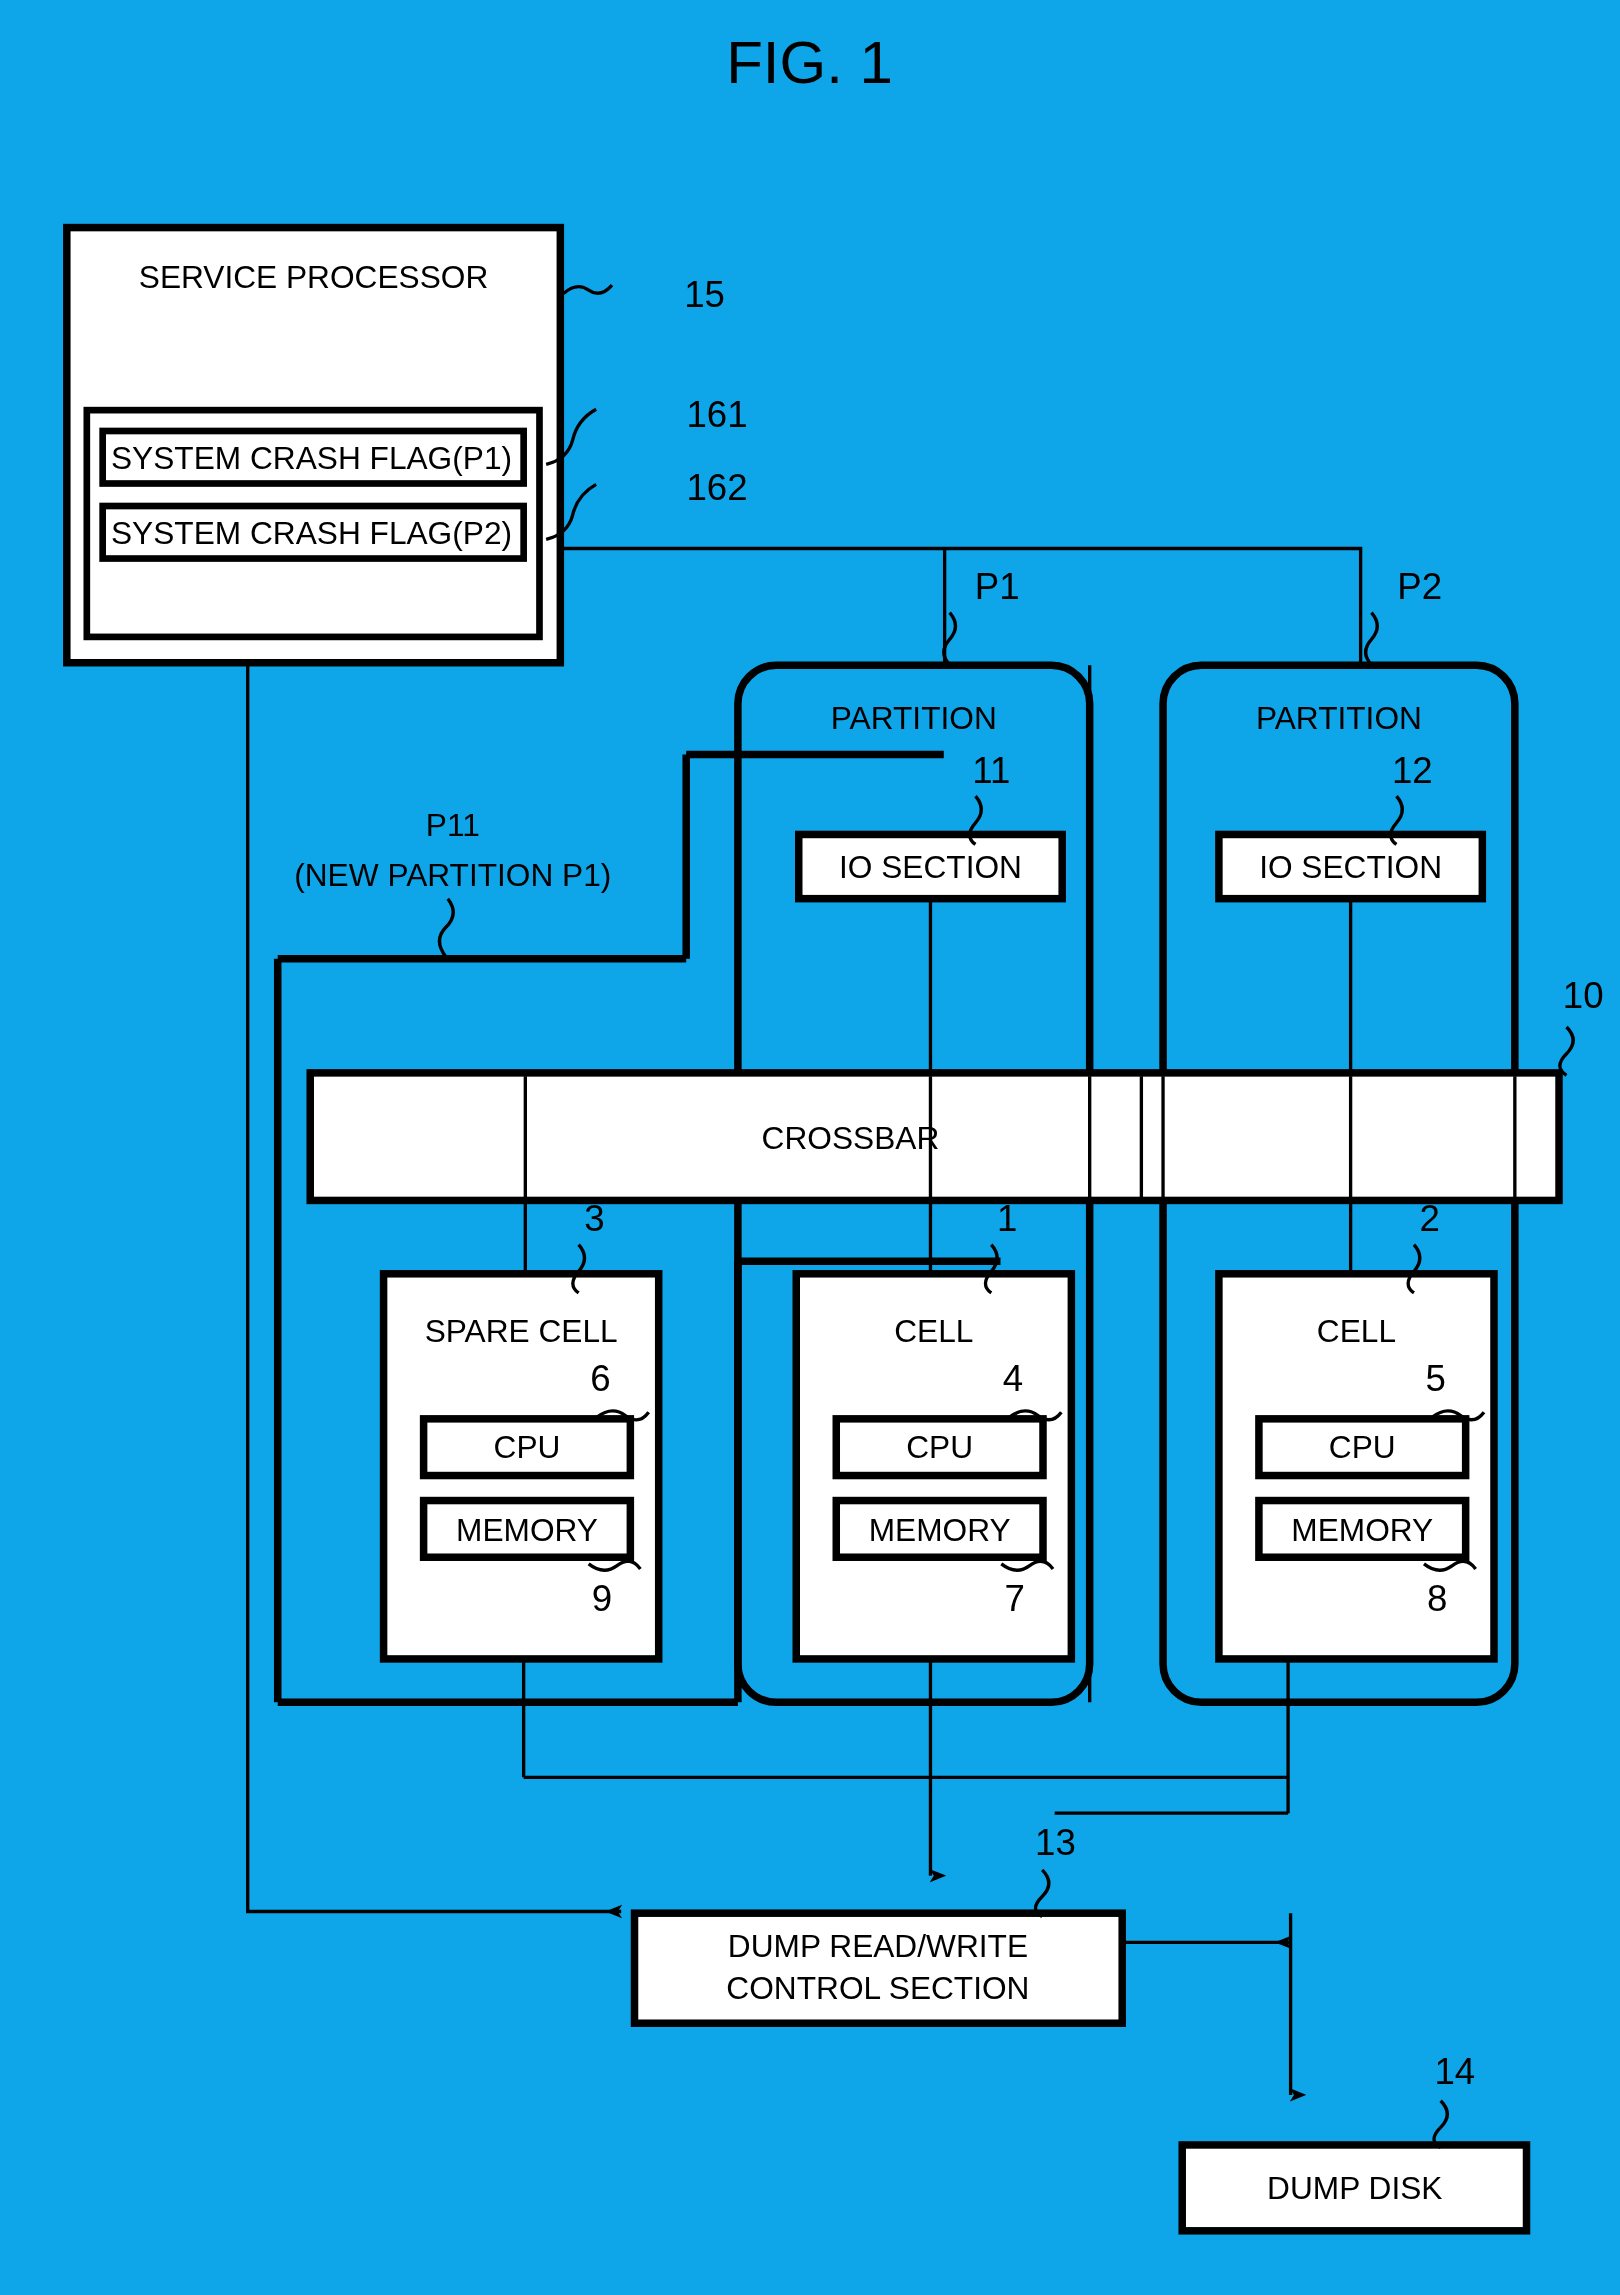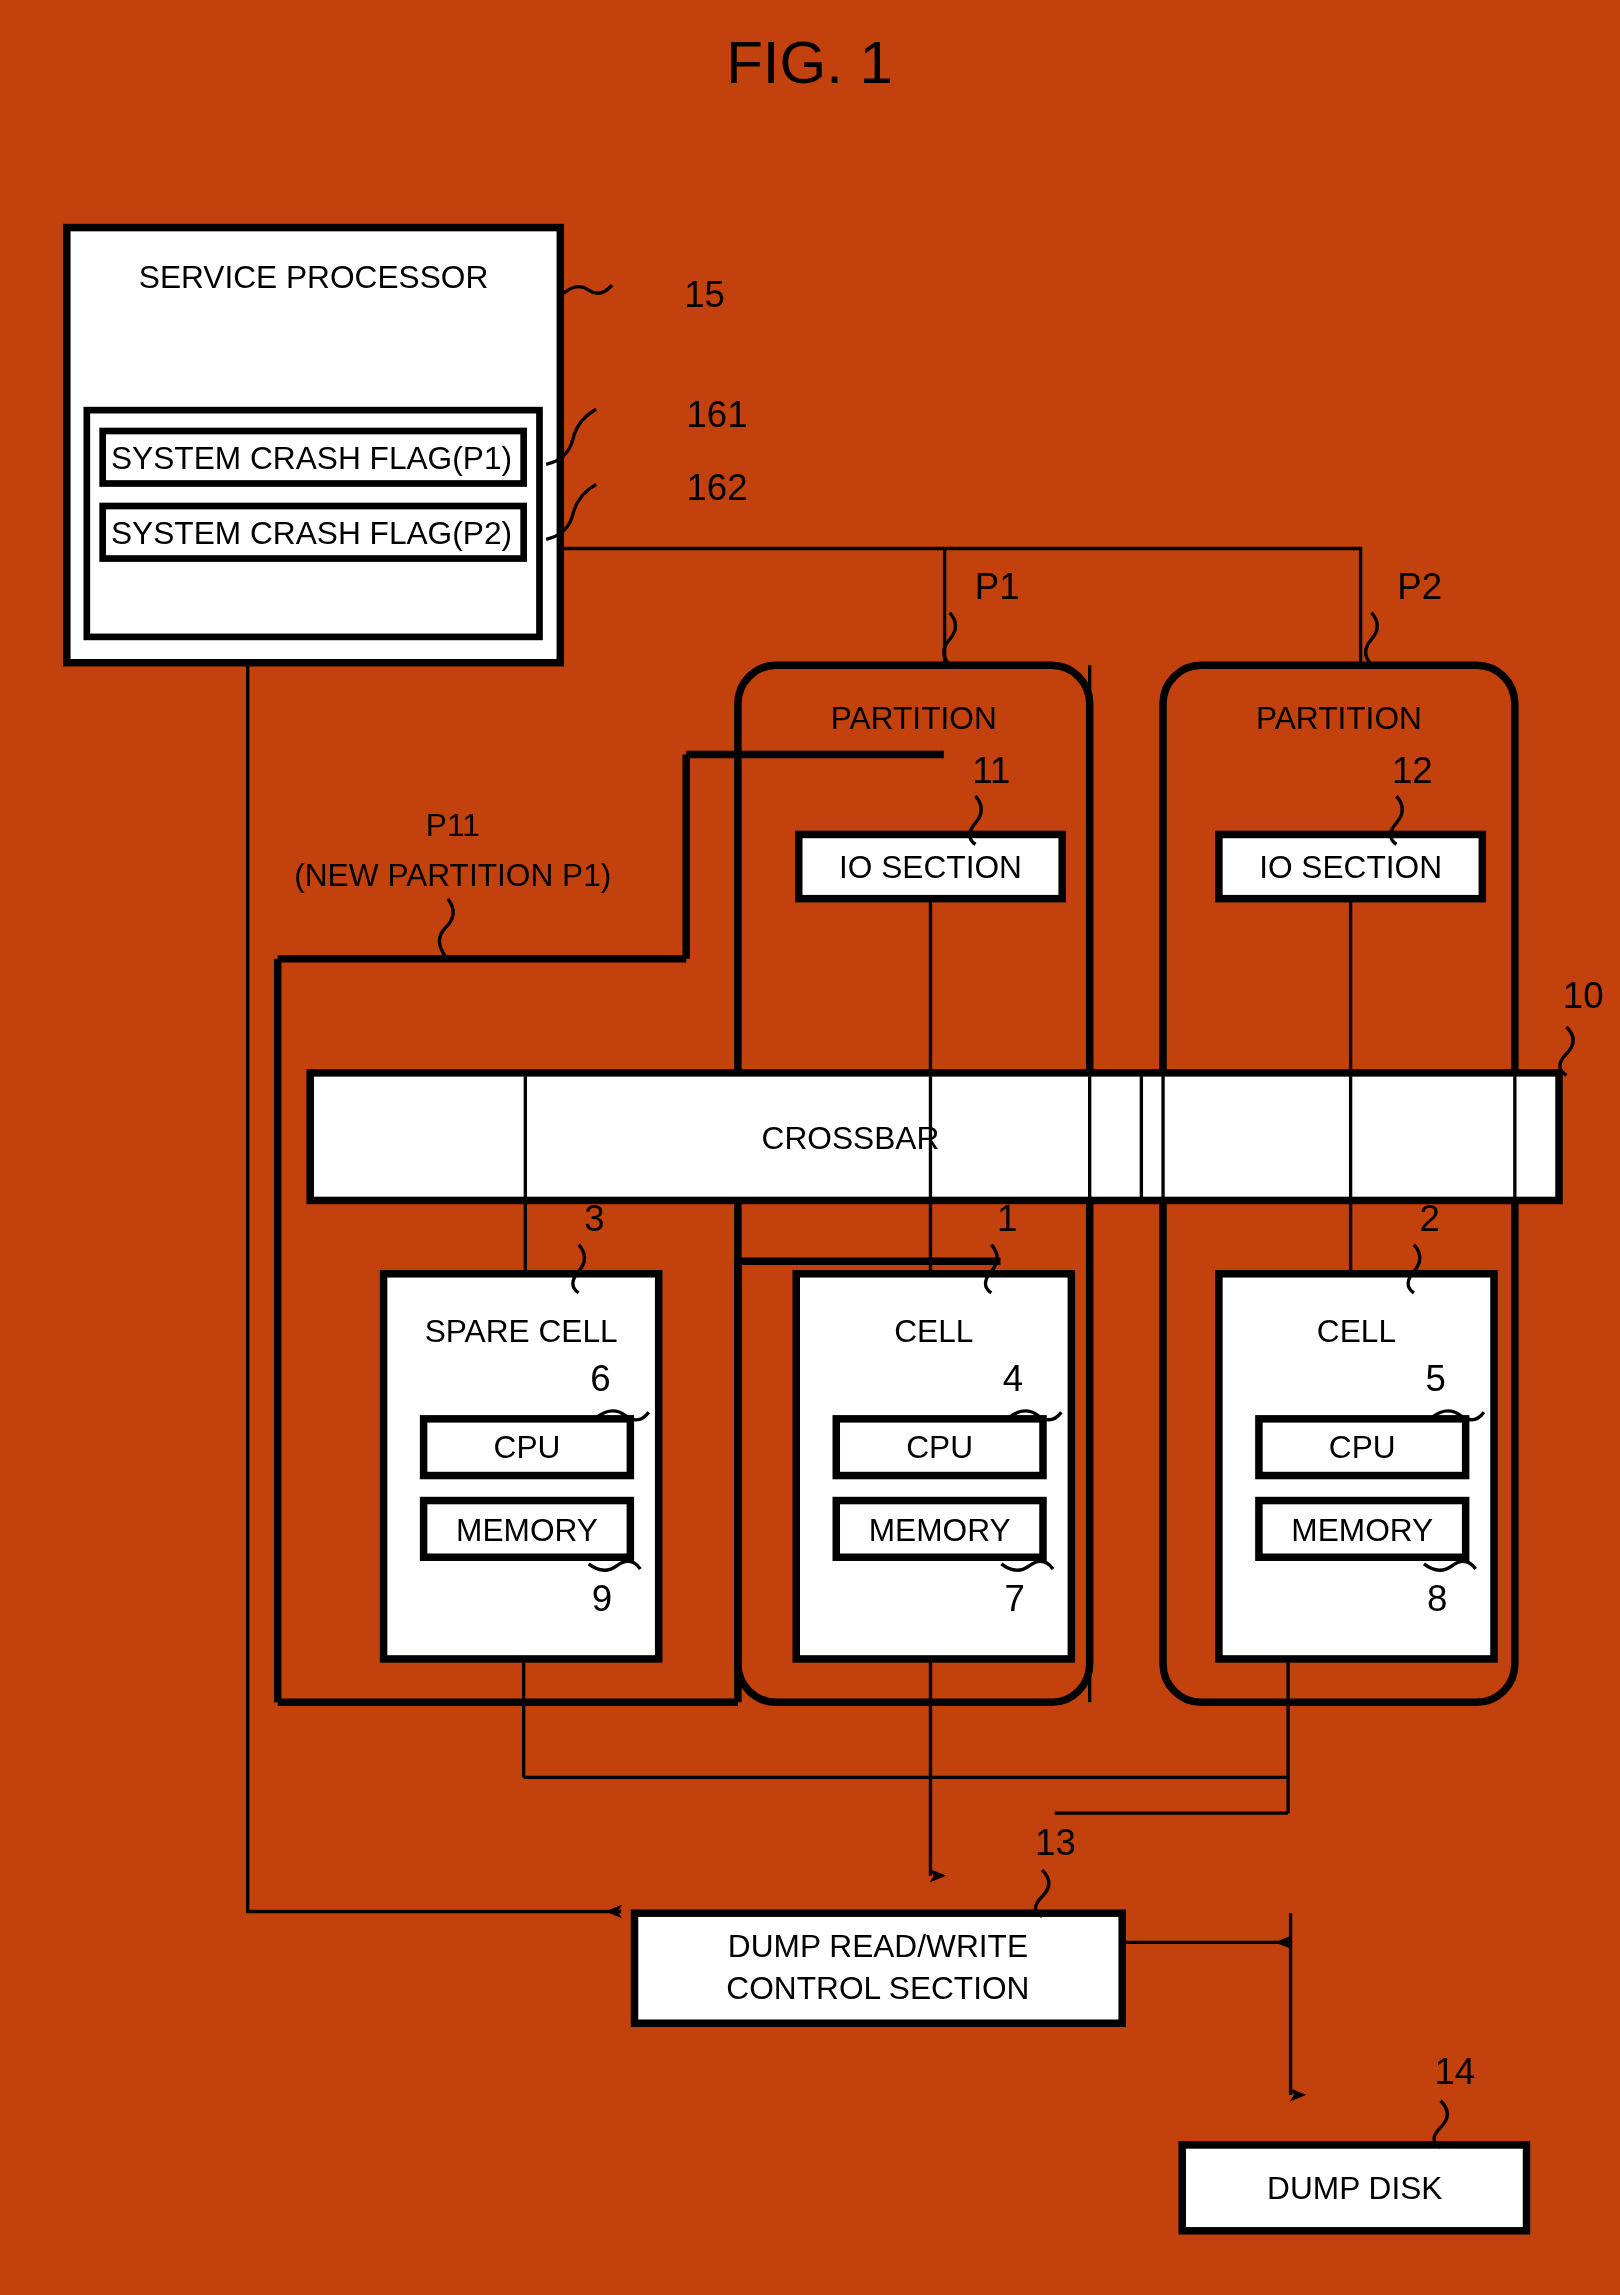--- a/index.html
+++ b/index.html
@@ -1,18 +1,18 @@
 <!DOCTYPE html>
 <html style="font-size:13.3px"><head>
 <meta charset="utf-8">
 <title>FIG. 1</title>
 <style>
   html,body{margin:0;padding:0;background:#ffffff;}
   body{width:1620px;height:2295px;font-family:"Liberation Sans",sans-serif;}
-  #sheet{position:relative;width:1620px;height:2295px;background:#c2410c;overflow:hidden;}
+  #sheet{position:relative;width:1620px;height:2295px;background:#0ea5e9;overflow:hidden;}
   svg{position:absolute;left:0;top:0;width:1620px;height:2295px;}
   text{font-family:"Liberation Sans",sans-serif;fill:#000;}
   .fig-title{font-size:72px;}
   .box-label{font-size:38px;}
   .ref-num{font-size:44px;}
   .crossbar-label{font-size:38px;}
 </style>
 </head>
 <body>
 

